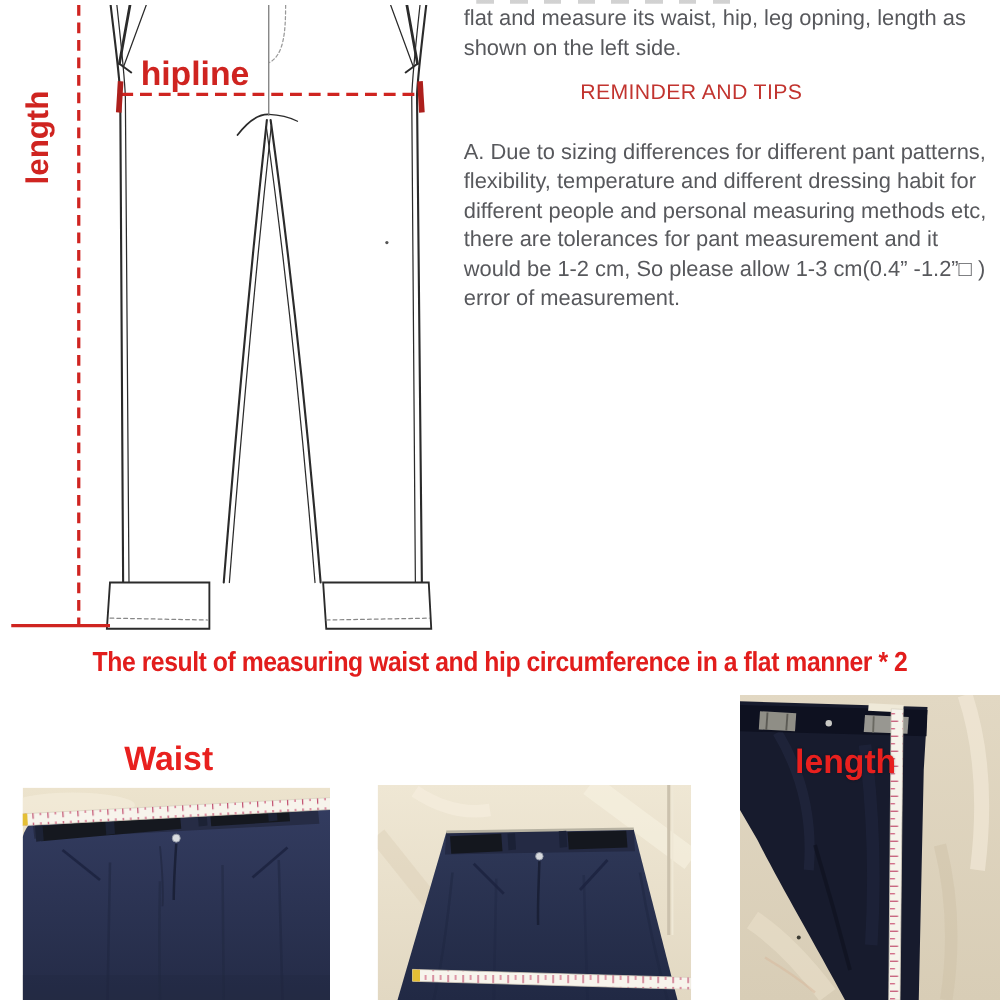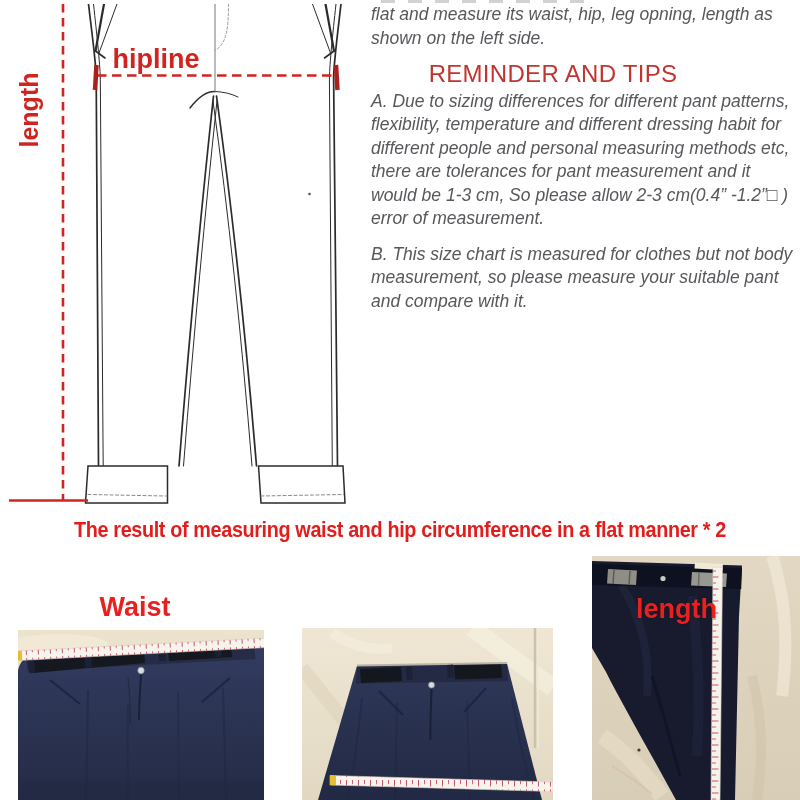--- a/index.html
+++ b/index.html
@@ -3,27 +3,27 @@
 <meta charset="utf-8">
 <style>
   html,body{margin:0;padding:0;background:#fff;}
   .page{position:relative;width:800px;height:800px;background:#fff;overflow:hidden;
         font-family:"Liberation Sans",sans-serif;}
   
   .diagram{position:absolute;left:0;top:4px;width:365px;height:510px;}
   
   .copy{position:absolute;left:371px;top:0;width:426px;color:#57585c;
         font-size:17.5px;line-height:23.5px;}
-  .copy p{margin:0 0 12px 0;font-style:italic;}
+  .copy p{margin:0 0 12px 0;}
   .copy p.first{margin-top:3px;}
   .remnant{position:absolute;left:10px;top:0;width:210px;height:3px;
            background:repeating-linear-gradient(90deg,#b9b9b9 0 14px,transparent 14px 27px);
            opacity:.65;}
-  .reminder{margin:2px 0 4px 0;text-align:center;padding-right:62px;
-            font-size:24px;font-weight:400;color:#c2342f;letter-spacing:.3px;}
+  .reminder{margin:2px 0 24px 0;text-align:center;padding-right:62px;
+            font-size:17px;font-weight:400;color:#c2342f;letter-spacing:.3px;}
   
   .result-title{position:absolute;left:0;top:517px;width:800px;text-align:center;
                 color:#e21d1c;font-size:22px;font-weight:700;letter-spacing:-.4px;
                 transform:scaleX(.9);}
   
   .plabel{position:absolute;color:#e8201e;font-size:27px;font-weight:700;text-align:center;}
   .plabel.waist{left:40px;top:592px;width:190px;}
   .plabel.hip{left:340px;top:594px;width:190px;}
   .plabel.len-overlay{position:absolute;left:44px;top:38px;width:120px;text-align:left;
                       font-size:27px;font-weight:700;color:#e8201e;
@@ -84,22 +84,21 @@
       </g>
       <text x="156" y="64" text-anchor="middle" fill="#cf2420" font-family="Liberation Sans, sans-serif" font-size="27" font-weight="600">hipline</text>
       <text transform="translate(38,106) rotate(-90)" text-anchor="middle" fill="#cf2420" font-family="Liberation Sans, sans-serif" font-size="25" font-weight="600">length</text>
     </svg>
   </div>
 
   <div class="copy">
     <div class="remnant"></div>
     <p class="first">flat and measure its waist, hip, leg opning, length as shown on the left side.</p>
     <div class="reminder">REMINDER AND TIPS</div>
-    <p>A. Due to sizing differences for different pant patterns, flexibility, temperature and different dressing habit for different people and personal measuring methods etc, there are tolerances for pant measurement and it would be 1-3 cm, So please allow 2-3 cm(0.4” -1.2”□ ) error of measurement.</p>
-    <p>B. This size chart is measured for clothes but not body measurement, so please measure your suitable pant and compare with it.</p>
+    <p>A. Due to sizing differences for different pant patterns, flexibility, temperature and different dressing habit for different people and personal measuring methods etc, there are tolerances for pant measurement and it would be 1-2 cm, So please allow 1-3 cm(0.4” -1.2”□ ) error of measurement.</p>
   </div>
 
   <div class="result-title">The result of measuring waist and hip circumference in a flat manner * 2</div>
 
   <div class="plabel waist">Waist</div>
 
   <div class="photo photo1">
     <svg width="246" height="170" viewBox="0 0 246 170">
       <defs>
         <linearGradient id="bg1" x1="0" y1="0" x2="0" y2="1">

